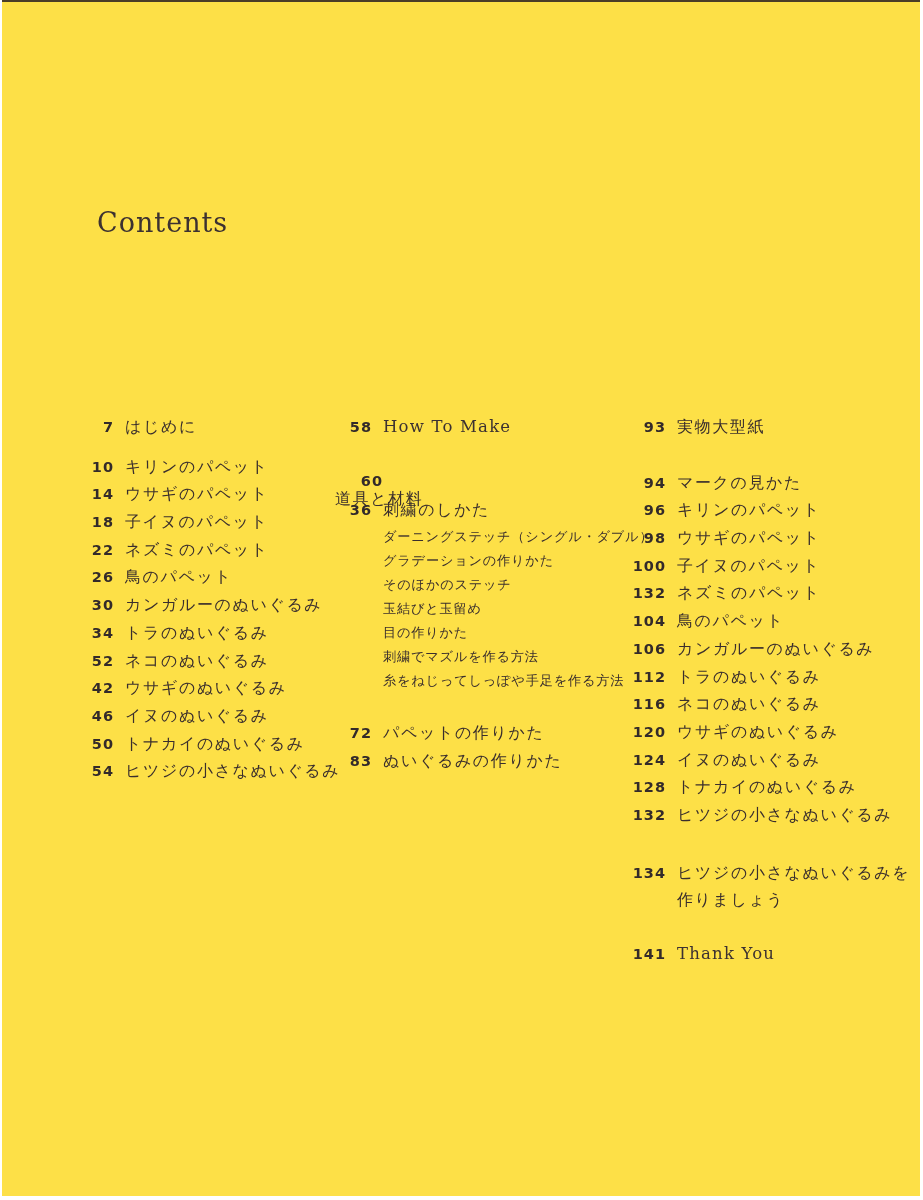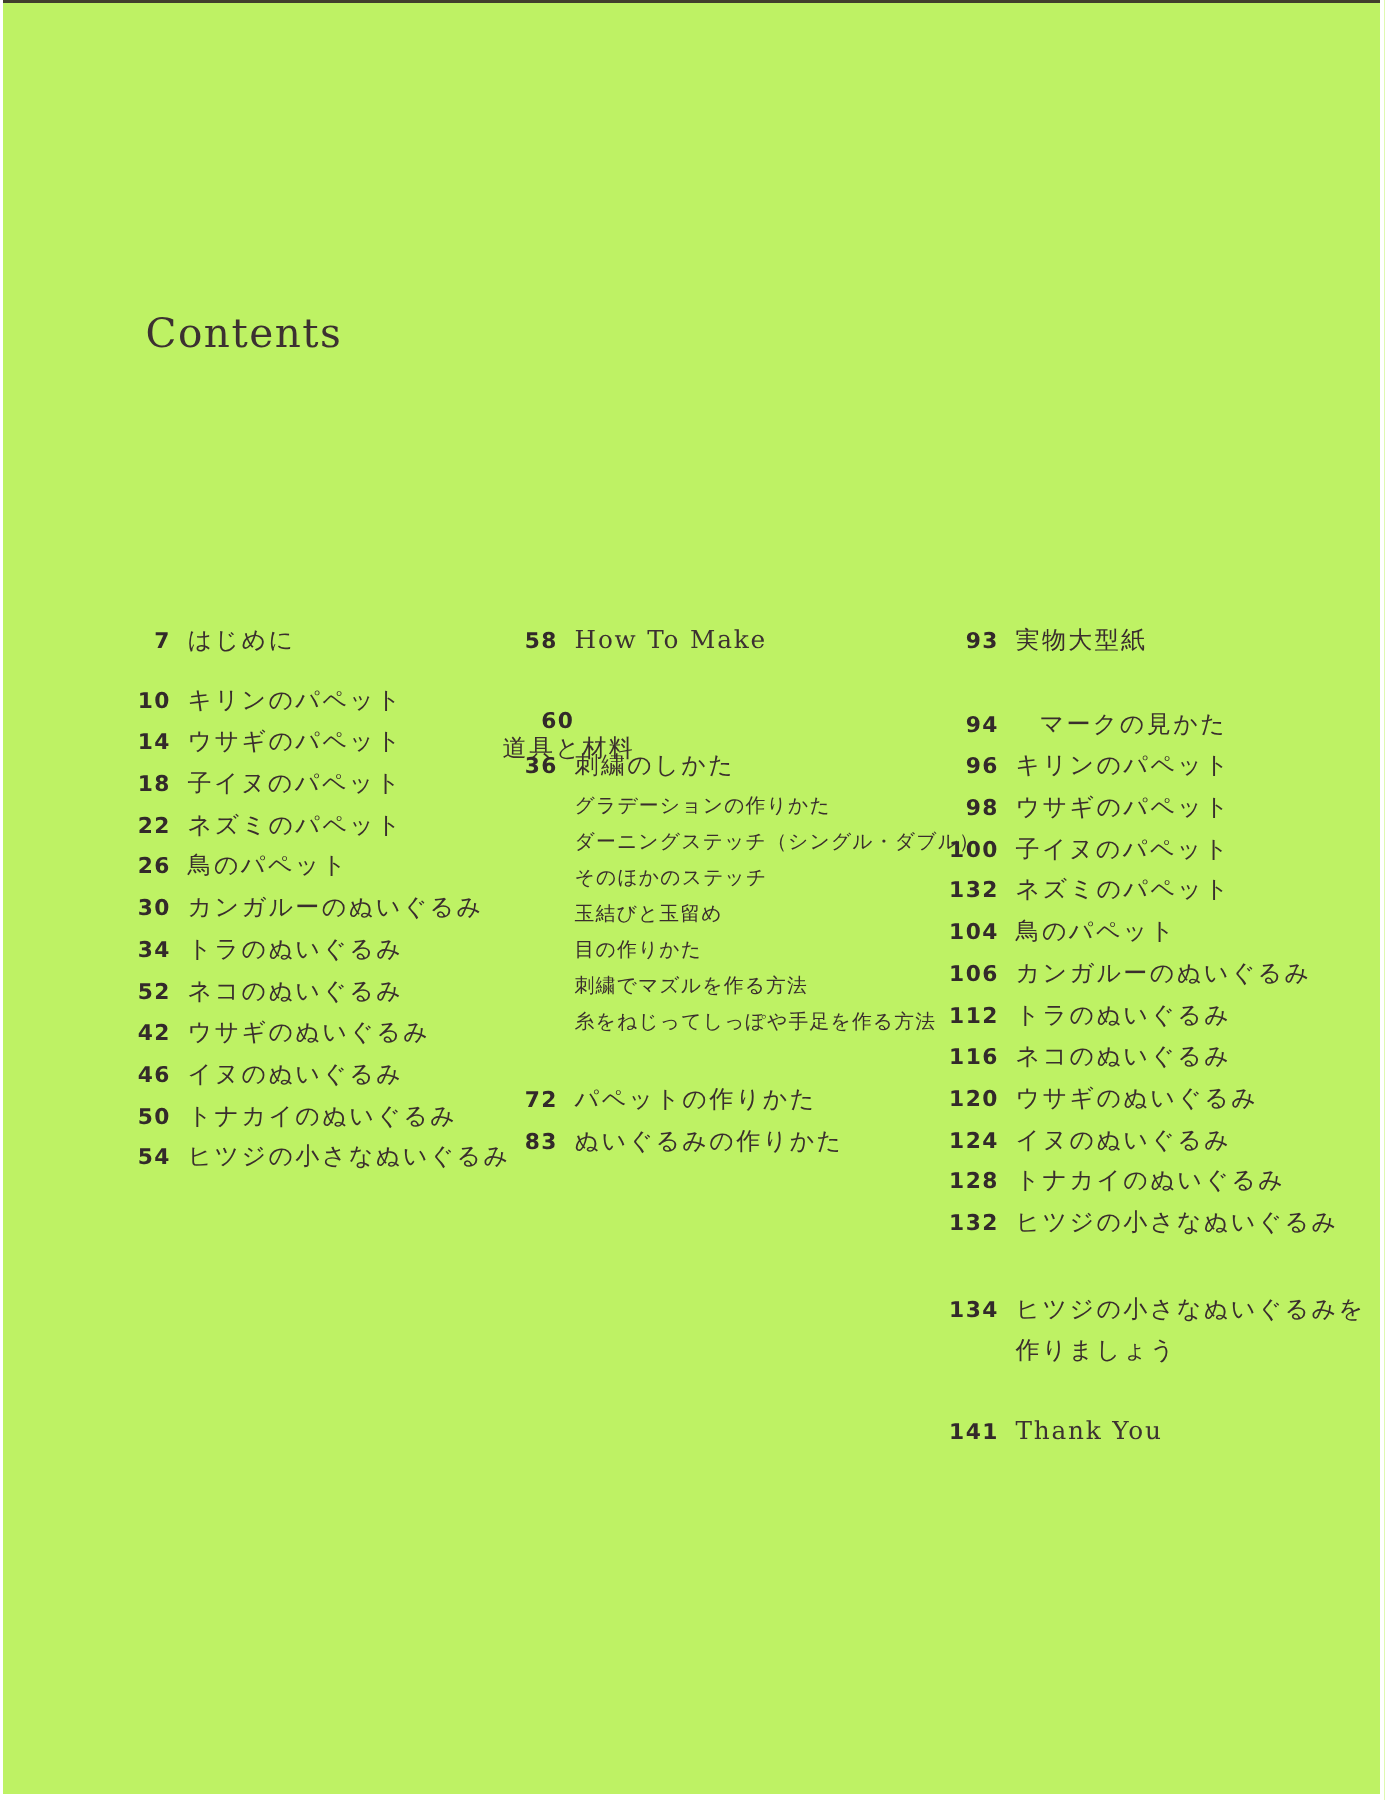--- a/index.html
+++ b/index.html
@@ -3,21 +3,21 @@
 <meta charset="utf-8">
 <style>
   html,body{margin:0;padding:0;}
   body{
     width:923px;height:1200px;position:relative;overflow:hidden;
     background:#ffffff;
     font-family:"DejaVu Sans",sans-serif;
   }
   .page{
     position:absolute;top:0;left:2px;right:3px;bottom:4px;
-    background:#bef264;
+    background:#fde047;
   }
   .topline{
     position:absolute;top:0;left:0;right:0;height:2px;
     background:#2b2022;opacity:.85;
   }
   .title{
     position:absolute;left:95px;top:207px;margin:0;
     font-family:"DejaVu Serif",serif;font-weight:400;
     font-size:27px;letter-spacing:1px;color:#3c3131;
   }
@@ -112,25 +112,25 @@
       <div class="row" style="margin-top: 28px; flex-direction: column;">
         <span class="num">60</span>
         <span class="label">道具と材料</span>
       </div>
       <div class="row">
         <span class="num">36</span>
         <span class="label">刺繍のしかた</span>
       </div>
       <div class="row sub">
         <span class="num"></span>
+        <span class="label">ダーニングステッチ（シングル・ダブル）</span>
+      </div>
+      <div class="row sub">
+        <span class="num"></span>
         <span class="label">グラデーションの作りかた</span>
-      </div>
-      <div class="row sub">
-        <span class="num"></span>
-        <span class="label">ダーニングステッチ（シングル・ダブル）</span>
       </div>
       <div class="row sub">
         <span class="num"></span>
         <span class="label">そのほかのステッチ</span>
       </div>
       <div class="row sub">
         <span class="num"></span>
         <span class="label">玉結びと玉留め</span>
       </div>
       <div class="row sub">
@@ -152,21 +152,21 @@
       <div class="row">
         <span class="num">83</span>
         <span class="label">ぬいぐるみの作りかた</span>
       </div>
     </div>
   <div class="col col-3">
       <div class="row">
         <span class="num">93</span>
         <span class="label">実物大型紙</span>
       </div>
-      <div class="row" style="margin-top: 28px; gap: 16px;">
+      <div class="row" style="margin-top: 28px;">
         <span class="num">94</span>
         <span class="label">マークの見かた</span>
       </div>
       <div class="row">
         <span class="num">96</span>
         <span class="label">キリンのパペット</span>
       </div>
       <div class="row">
         <span class="num">98</span>
         <span class="label">ウサギのパペット</span>

